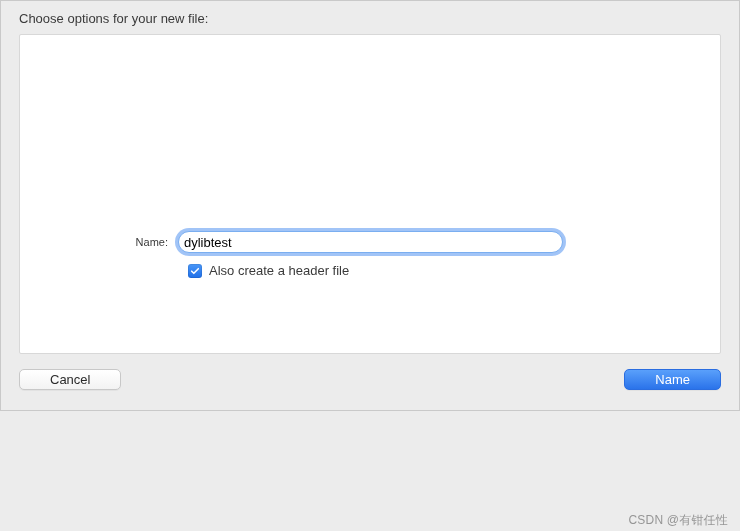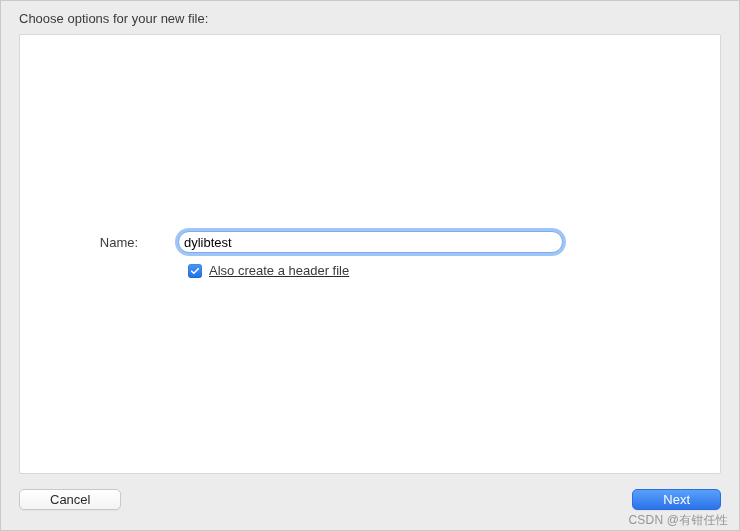--- a/index.html
+++ b/index.html
@@ -5,21 +5,21 @@
     * { box-sizing: border-box; margin: 0; padding: 0; }
     html, body { width: 740px; height: 531px; overflow: hidden; }
     body {
       font-family: -apple-system, "Helvetica Neue", Helvetica, Arial, sans-serif;
       font-size: 13px;
       color: #2a2a2a;
       background: #ececec;
     }
     .sheet {
       width: 740px;
-      height: 531px;
+      height: 411px;
       background: #ececec;
       border: 1px solid #c9c9c9;
       display: flex;
       flex-direction: column;
     }
     .prompt {
       padding: 10px 18px 8px 18px;
       font-size: 13px;
       color: #3a3a3a;
     }
@@ -38,22 +38,23 @@
       right: 0;
       padding: 0 40px;
     }
     .row {
       display: flex;
       align-items: center;
       margin-bottom: 10px;
     }
     .label-col {
       width: 118px;
-      text-align: center;
-      font-size: 13px;
+      text-align: right;
+      padding-right: 10px;
+      font-size: 11px;
       color: #3a3a3a;
     }
     .field-col {
       flex: 1;
       max-width: 385px;
     }
     .text-input {
       width: 100%;
       height: 22px;
       padding: 2px 5px;
@@ -65,21 +66,20 @@
       box-shadow: 0 0 0 3px rgba(84,147,241,0.55);
       border-color: #7aaef0;
       background: #fff;
       color: #000;
     }
     .checkbox-row {
       display: flex;
       align-items: center;
       margin-left: 128px;
       margin-top: 2px;
-      text-decoration: underline;
     }
     .mac-checkbox {
       width: 14px;
       height: 14px;
       border-radius: 3px;
       background: linear-gradient(#4a97f8, #1f6fe8);
       display: inline-flex;
       align-items: center;
       justify-content: center;
       margin-right: 7px;
@@ -153,18 +153,18 @@
         </span>
         <span class="checkbox-label">Also create a header file</span>
       </div>
 
     </div>
   </div>
 
   <div class="button-bar">
     <button class="btn">Cancel</button>
     <div class="spacer"></div>
-    <button class="btn primary">Next</button>
+    <button class="btn primary">Name</button>
   </div>
 
 </div>
 
 <div class="watermark">CSDN @有钳任性</div>
 
 </body></html>

